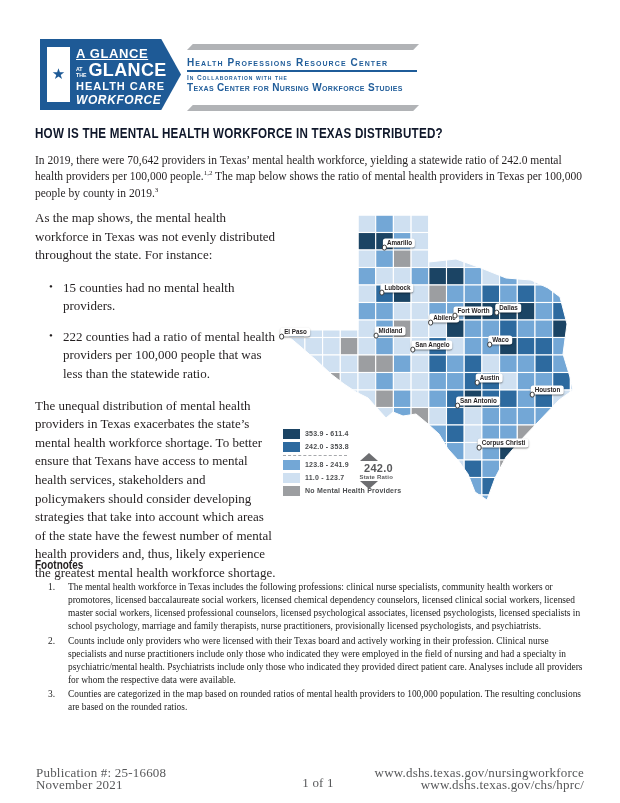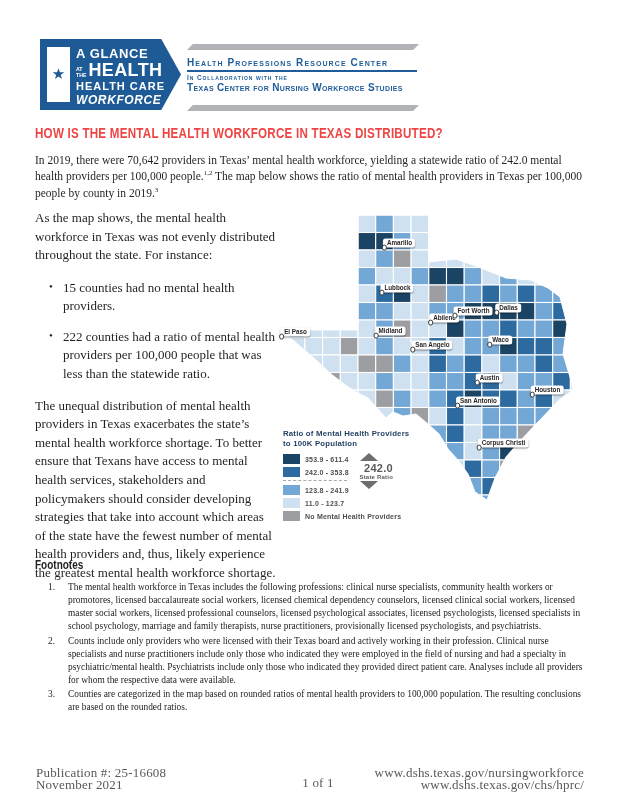--- a/index.html
+++ b/index.html
@@ -8,42 +8,42 @@
 
   
   .logo{position:absolute;left:40px;top:39px;width:141px;height:71px;background:#1e5a96;
         clip-path:polygon(0 0,86% 0,100% 50%,86% 100%,0 100%);
         filter:drop-shadow(2.5px 2.5px 0 #c9cbcd);}
   .logo-stripe{position:absolute;left:7px;top:8px;bottom:8px;width:23px;background:#ffffff;
         display:flex;align-items:center;justify-content:center;}
   .logo-star{color:#1e5a96;font-size:15px;line-height:1;}
   .logo-text{position:absolute;left:36px;top:8px;color:#ffffff;
         font-family:"Liberation Sans",sans-serif;line-height:1;white-space:nowrap;}
-  .lt1{font-weight:bold;font-size:13px;letter-spacing:.6px;}
+  .lt1{font-weight:bold;font-size:13px;letter-spacing:.6px;text-decoration:underline;}
   .lt2{display:flex;align-items:flex-end;gap:2px;margin-top:1px;}
   .lt2-small{font-size:5.2px;font-weight:bold;line-height:1.05;padding-bottom:1px;}
   .lt2-big{font-size:18px;font-weight:bold;letter-spacing:.4px;}
   .lt3{font-weight:bold;font-size:11px;margin-top:2px;letter-spacing:1px;}
   .lt4{font-weight:bold;font-style:italic;font-size:12px;margin-top:2px;letter-spacing:.6px;}
 
   .hdr-bar{position:absolute;left:187px;width:232px;height:6px;background:#b1b3b6;
         clip-path:polygon(2.5% 0,100% 0,97.5% 100%,0 100%);}
   .hdr-bar.top{top:44px;}
   .hdr-bar.bottom{top:105px;}
   .hdr-title{position:absolute;left:187px;top:57px;font-family:"Liberation Sans",sans-serif;
         font-variant:small-caps;font-weight:bold;color:#1f5c99;font-size:10px;letter-spacing:1.1px;white-space:nowrap;}
   .hdr-rule{position:absolute;left:187px;top:70px;width:230px;height:1.5px;background:#1f5c99;}
   .hdr-collab{position:absolute;left:187px;top:74px;font-family:"Liberation Sans",sans-serif;
         font-variant:small-caps;font-weight:bold;color:#1f5c99;font-size:6.5px;letter-spacing:.9px;}
   .hdr-center{position:absolute;left:187px;top:81.5px;font-family:"Liberation Sans",sans-serif;
         font-variant:small-caps;font-weight:bold;color:#1f5c99;font-size:10px;letter-spacing:.35px;white-space:nowrap;}
 
   
   h1.page-title{position:absolute;left:35px;top:124px;margin:0;font-family:"Liberation Sans",sans-serif;
-        font-size:15.5px;font-weight:bold;color:#ef4444;white-space:nowrap;}
+        font-size:15.5px;font-weight:bold;color:#0f172a;white-space:nowrap;}
   h1.page-title .cond{display:inline-block;transform:scaleX(.75);transform-origin:left center;letter-spacing:.3px;}
   .intro{position:absolute;left:35px;top:152px;width:552px;margin:0;font-size:11.5px;line-height:1.43;}
   sup{font-size:7px;line-height:0;}
 
   
   .col-left{position:absolute;left:35px;top:209px;width:241px;font-size:13px;line-height:1.43;}
   .col-left p{margin:0;}
   .col-left ul{list-style:none;margin:14px 0 0 0;padding:0 0 0 14px;}
   .col-left li{position:relative;padding-left:14px;margin-bottom:12px;}
   .col-left li::before{content:"•";position:absolute;left:0;top:0;font-size:11px;}
@@ -101,21 +101,21 @@
     <div class="logo-stripe">
       <span class="logo-star">★</span>
     </div>
     <div class="logo-text">
       <div class="lt1">A GLANCE</div>
       <div class="lt2">
         <span class="lt2-small">
           <span>AT</span><br>
           <span>THE</span>
         </span>
-        <span class="lt2-big">HEALTH</span>
+        <span class="lt2-big">GLANCE</span>
       </div>
       <div class="lt3">HEALTH CARE</div>
       <div class="lt4">WORKFORCE</div>
     </div>
   </div>
 
   <div class="hdr-bar top"></div>
   <div class="hdr-title">Health Professions Resource Center</div>
   <div class="hdr-rule"></div>
   <div class="hdr-collab">In Collaboration with the</div>
@@ -448,23 +448,20 @@
       <div class="city-label" style="left: 232px; top: 106px;">Dallas<span class="city-dot"></span></div>
       <div class="city-label" style="left: 156px; top: 143px;">San Angelo<span class="city-dot"></span></div>
       <div class="city-label" style="left: 224px; top: 138px;">Waco<span class="city-dot"></span></div>
       <div class="city-label" style="left: 213px; top: 176px;">Austin<span class="city-dot"></span></div>
       <div class="city-label" style="left: 202px; top: 199px;">San Antonio<span class="city-dot"></span></div>
       <div class="city-label" style="left: 271px; top: 188px;">Houston<span class="city-dot"></span></div>
       <div class="city-label" style="left: 227px; top: 241px;">Corpus Christi<span class="city-dot"></span></div>
     </div>
 
   <div class="legend">
-    <div class="legend-title">
-      <span>Ratio of Mental Health Providers</span><br><span>to 100K Population</span>
-    </div>
     <div id="legend-rows">
         <div class="legend-row">
           <span class="legend-swatch" style="background: rgb(27, 68, 100);"></span>
           <span class="legend-label">353.9 - 611.4</span>
         </div>
         <div class="legend-row">
           <span class="legend-swatch" style="background: rgb(45, 106, 159);"></span>
           <span class="legend-label">242.0 - 353.8</span>
         </div>
         <div class="legend-divider"></div>

